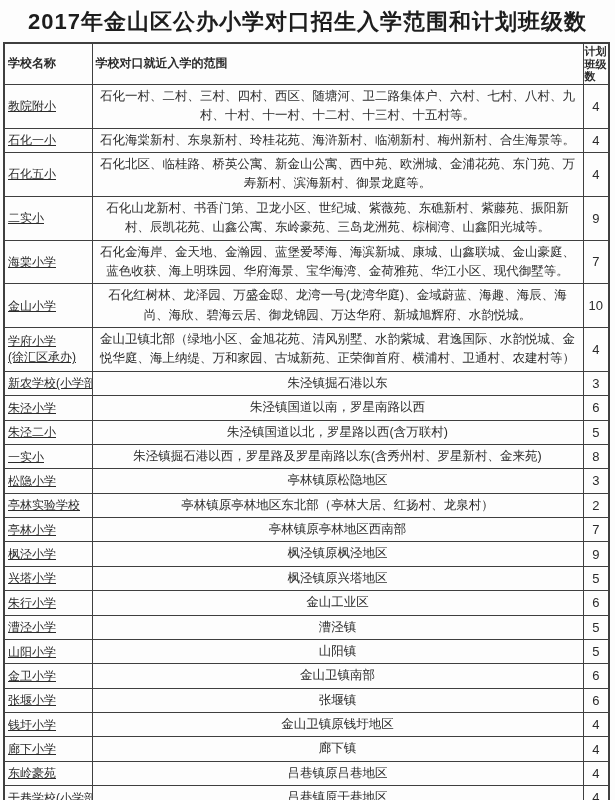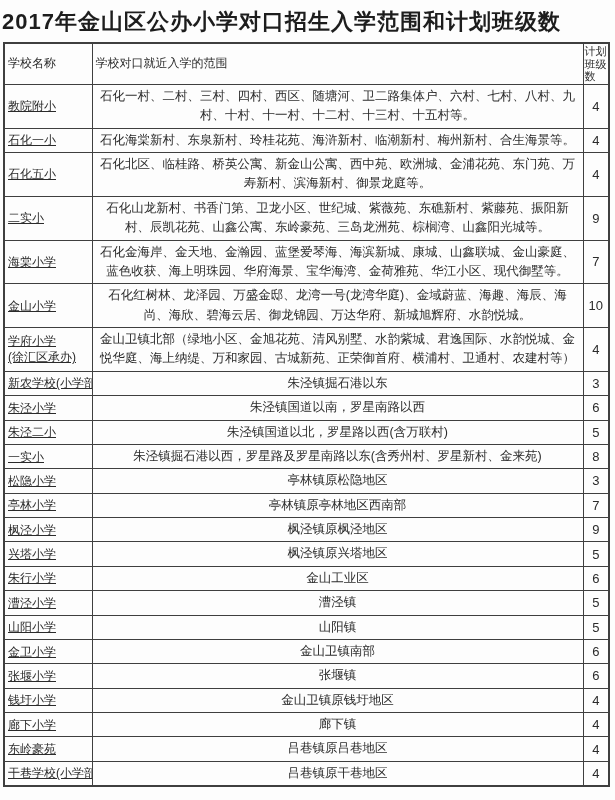--- a/index.html
+++ b/index.html
@@ -8,36 +8,36 @@
     --note:#4a4a4a;
     --bg:#fdfdfd;
   }
   html,body{margin:0;padding:0;}
   body{
     width:615px;height:800px;box-sizing:border-box;overflow:hidden;
     background:var(--bg);color:var(--text);
     font-family:"Liberation Sans","DejaVu Sans",sans-serif;
   }
   .page-title{
-    font-size:22px;font-weight:bold;
+    font-size:22px;font-weight:bold;text-align:center;
     letter-spacing:1px;margin:7px 2px 5px 2px;color:#1d1d1d;
     white-space:nowrap;
   }
   table.school-table{
     border-collapse:collapse;table-layout:fixed;
     width:607px;margin-left:3px;
     border:2px solid var(--border);
   }
   .school-table th,.school-table td{
     border:1px solid var(--border);
     vertical-align:middle;
     overflow:hidden;
   }
   .school-table th{
-    font-weight:normal;font-size:12px;text-align:left;
+    font-weight:bold;font-size:12px;text-align:left;
     padding:2px 3px;
     margin-left:16px;
   }
   th.h-num{
     font-size:11px;line-height:1.15;padding:1px 1px;text-align:left;
   }
   td.c-school{
     font-size:12px;padding:2px 1px 2px 3px;line-height:1.35;text-decoration:underline;
   }
   td.c-school div{white-space:nowrap;}
@@ -148,20 +148,27 @@
         </tr>
         <tr>
           <td class="c-school">
             <div>松隐小学</div>
           </td>
           <td class="c-range">亭林镇原松隐地区</td>
           <td class="c-num">3</td>
         </tr>
         <tr>
           <td class="c-school">
+            <div>亭林实验学校</div>
+          </td>
+          <td class="c-range">亭林镇原亭林地区东北部（亭林大居、红扬村、龙泉村）</td>
+          <td class="c-num">2</td>
+        </tr>
+        <tr>
+          <td class="c-school">
             <div>亭林小学</div>
           </td>
           <td class="c-range">亭林镇原亭林地区西南部</td>
           <td class="c-num">7</td>
         </tr>
         <tr>
           <td class="c-school">
             <div>枫泾小学</div>
           </td>
           <td class="c-range">枫泾镇原枫泾地区</td>

